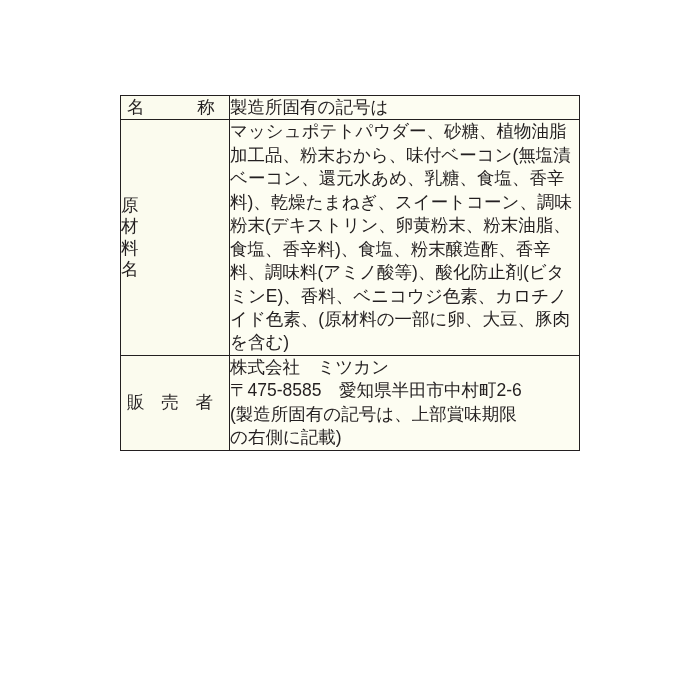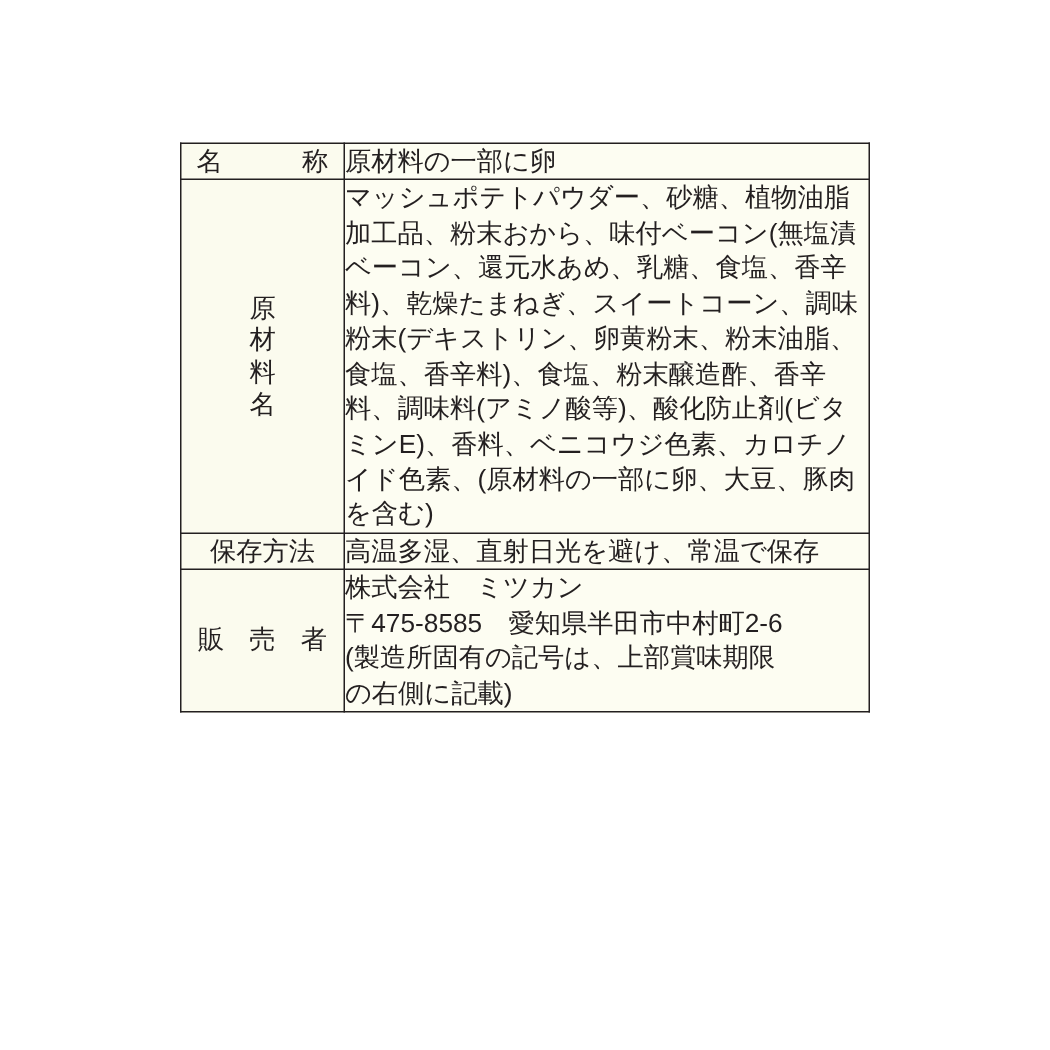--- a/index.html
+++ b/index.html
@@ -32,21 +32,21 @@
     border: 1px solid #231f20;
     padding: 0;
     vertical-align: middle;
     color: #231f20;
     font-size: 17.5px;
     line-height: 1.34;
   }
   td.head-cell {
     width: 108px;
     background: #fbfbee;
-    text-align: center;
+    text-align: left;
     padding: 4px 6px;
     white-space: nowrap;
   }
   td.body-cell {
     background: #fdfdf2;
     padding: 5px 8px 6px 10px;
   }
   .head-spread {
     display: inline-block;
     letter-spacing: 0.34em;
@@ -87,40 +87,32 @@
 <body>
 
 <div id="page">
   <table id="label-table">
     <tbody>
       <tr class="row-name">
         <td class="head-cell">
           <span class="head-spread">名　　称</span>
         </td>
         <td class="body-cell">
-          <span class="body-text">原材料の一部に卵</span>
+          <span class="body-text">製造所固有の記号は</span>
         </td>
       </tr>
       <tr class="row-ingredients">
         <td class="head-cell">
           <span class="head-stack">原</span>
           <span class="head-stack">材</span>
           <span class="head-stack">料</span>
           <span class="head-stack">名</span>
         </td>
         <td class="body-cell">
           <span class="body-text">マッシュポテトパウダー、砂糖、植物油脂加工品、粉末おから、味付ベーコン(無塩漬ベーコン、還元水あめ、乳糖、食塩、香辛料)、乾燥たまねぎ、スイートコーン、調味粉末(デキストリン、卵黄粉末、粉末油脂、食塩、香辛料)、食塩、粉末醸造酢、香辛料、調味料(アミノ酸等)、酸化防止剤(ビタミンE)、香料、ベニコウジ色素、カロチノイド色素、(原材料の一部に卵、大豆、豚肉を含む)</span>
-        </td>
-      </tr>
-      <tr class="row-storage">
-        <td class="head-cell">
-          <span>保存方法</span>
-        </td>
-        <td class="body-cell">
-          <span class="body-text">高温多湿、直射日光を避け、常温で保存</span>
         </td>
       </tr>
       <tr class="row-seller">
         <td class="head-cell">
           <span class="head-spread">販 売 者</span>
         </td>
         <td class="body-cell">
           <span class="body-text">株式会社　ミツカン
 〒475-8585　愛知県半田市中村町2-6
 (製造所固有の記号は、上部賞味期限

